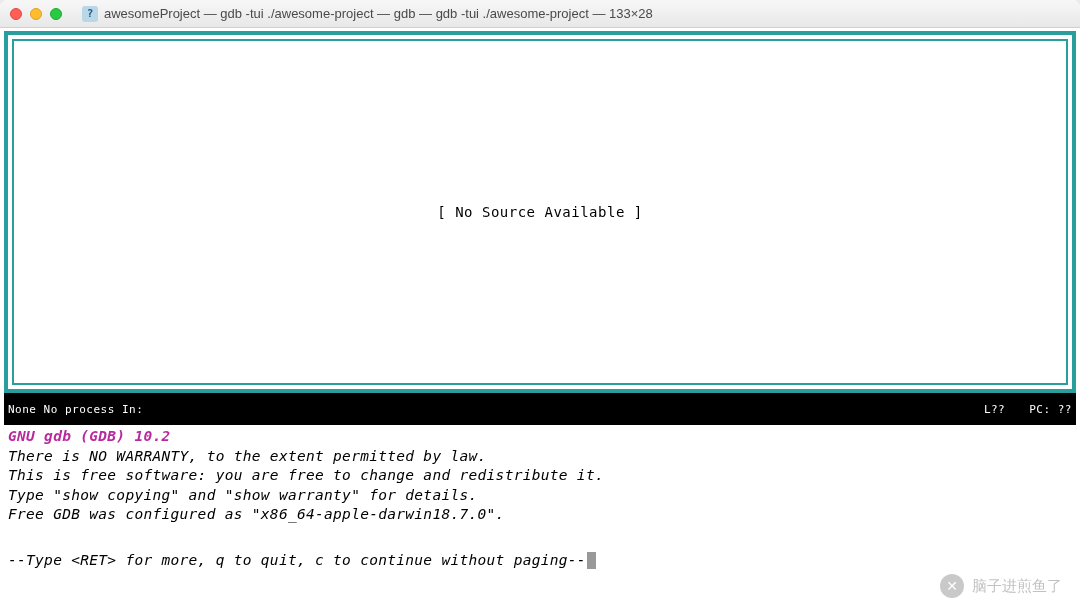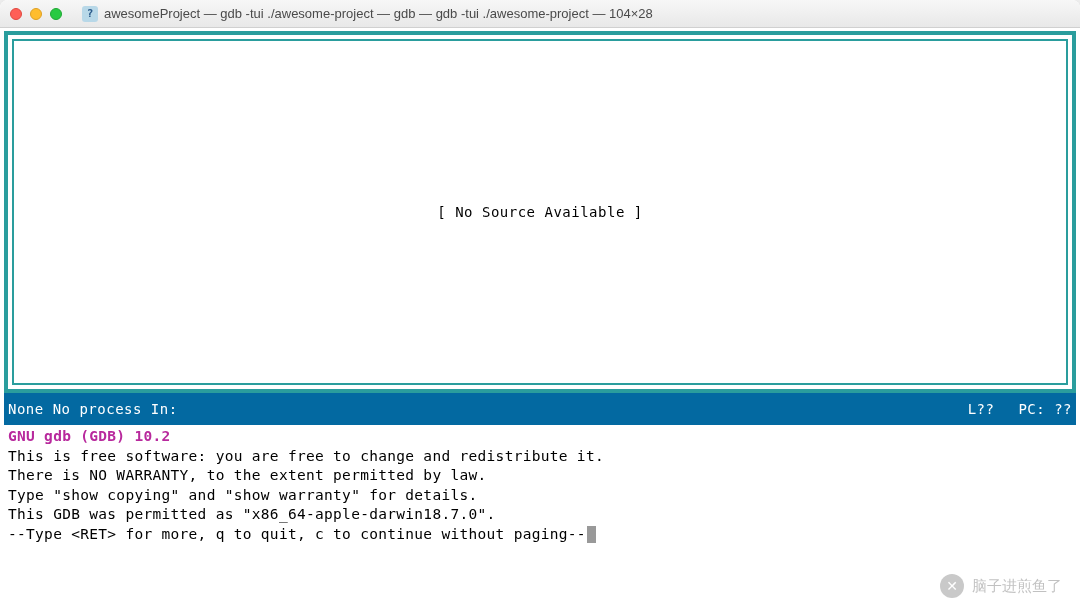--- a/index.html
+++ b/index.html
@@ -90,53 +90,55 @@
       height: 100%;
       display: flex;
       align-items: center;
       justify-content: center;
     }
     .no-source {
       color: #000;
       letter-spacing: 0.5px;
     }
     .status-bar {
-      background: #0369a1;
+      background: #000000;
       color: #fff;
       display: flex;
       height: 22px;
       align-items: center;
       padding: 16px 4px;
-      font-size: 14px;
+      font-size: 11px;
       letter-spacing: 0.5px;
     }
     .status-left {
       flex: 1;
     }
     .status-right {
       display: flex;
       gap: 24px;
     }
     .gdb-output {
       padding: 2px 4px;
       line-height: 1.35;
       font-size: 14.5px;
       letter-spacing: 0.3px;
+      font-style: italic;
     }
     .gdb-header {
       color: #b8299d;
       font-weight: bold;
     }
     .gdb-line {
       color: #000;
       white-space: pre;
     }
     .prompt-line {
       display: flex;
       align-items: center;
+      margin-top: 26px;
     }
     .cursor-block {
       display: inline-block;
       width: 9px;
       height: 17px;
       background: #999;
       margin-left: 1px;
     }
     .watermark {
       position: absolute;
@@ -170,45 +172,45 @@
 
 <div class="window">
   <div class="titlebar">
     <div class="traffic-lights">
       <div class="traffic-light tl-red"></div>
       <div class="traffic-light tl-yellow"></div>
       <div class="traffic-light tl-green"></div>
     </div>
     <div class="title-area">
       <div class="title-icon">?</div>
-      <div class="window-title">awesomeProject — gdb -tui ./awesome-project — gdb — gdb -tui ./awesome-project — 104×28</div>
+      <div class="window-title">awesomeProject — gdb -tui ./awesome-project — gdb — gdb -tui ./awesome-project — 133×28</div>
     </div>
   </div>
 
   <div class="terminal-body">
     <div class="source-pane">
       <div class="source-pane-inner">
         <div class="no-source">[ No Source Available ]</div>
       </div>
     </div>
 
     <div class="status-bar">
       <div class="status-left">None No process In:</div>
       <div class="status-right">
         <span>L??</span>
         <span>PC: ??</span>
       </div>
     </div>
 
     <div class="gdb-output">
       <div class="gdb-header">GNU gdb (GDB) 10.2</div>
+      <div class="gdb-line">There is NO WARRANTY, to the extent permitted by law.</div>
       <div class="gdb-line">This is free software: you are free to change and redistribute it.</div>
-      <div class="gdb-line">There is NO WARRANTY, to the extent permitted by law.</div>
       <div class="gdb-line">Type "show copying" and "show warranty" for details.</div>
-      <div class="gdb-line">This GDB was permitted as "x86_64-apple-darwin18.7.0".</div>
+      <div class="gdb-line">Free GDB was configured as "x86_64-apple-darwin18.7.0".</div>
       <div class="prompt-line">
         <span class="gdb-line">--Type &lt;RET&gt; for more, q to quit, c to continue without paging--</span>
         <span class="cursor-block"></span>
       </div>
     </div>
   </div>
 </div>
 
 <div class="watermark">
   <div class="watermark-icon">✕</div>

